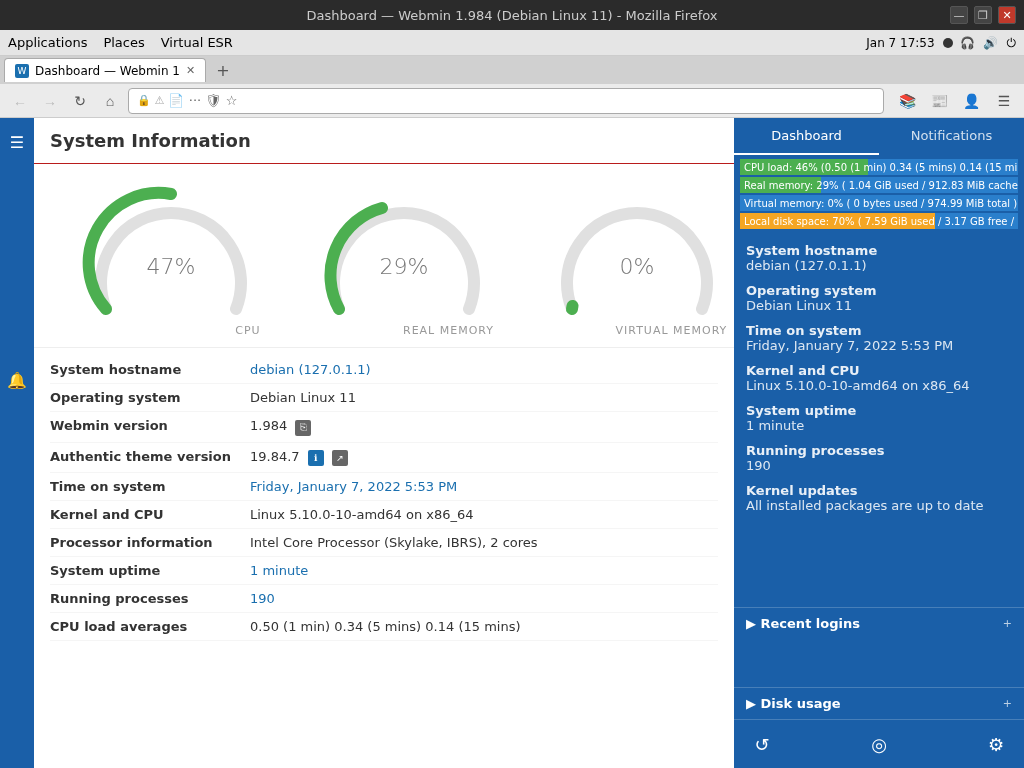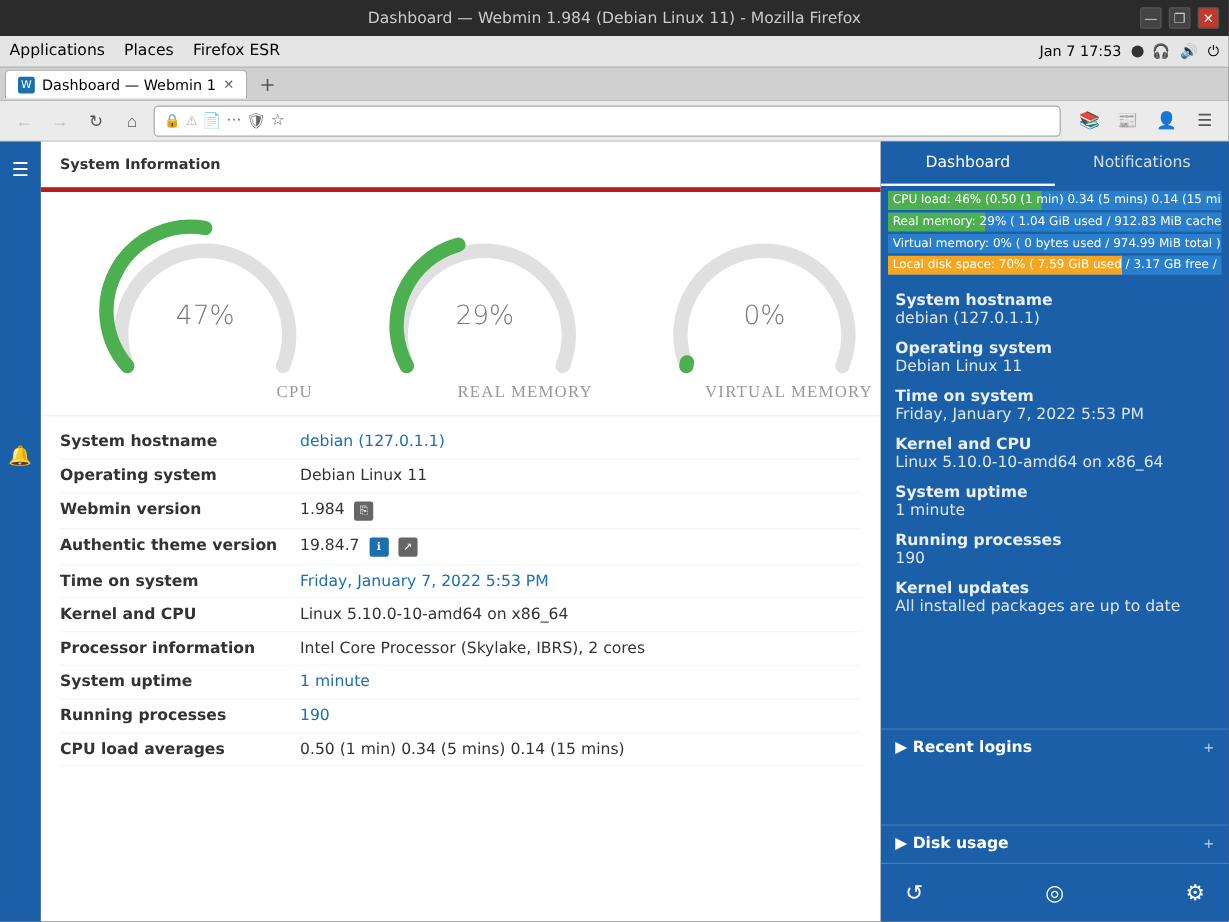--- a/index.html
+++ b/index.html
@@ -132,24 +132,24 @@
     .left-panel {
       flex: 1;
       background: white;
       overflow: hidden;
       display: flex;
       flex-direction: column;
     }
 
     .system-info-header {
       padding: 12px 16px;
-      font-size: 12px;
+      font-size: 18px;
       font-weight: bold;
       color: #333;
-      border-bottom: 4px solid #b91c1c;
+      border-bottom: 1px solid #b91c1c;
     }
 
     .gauges-area {
       display: flex;
       padding: 10px 0;
       justify-content: space-around;
       border-bottom: 1px solid #eee;
     }
 
     .gauge-container {
@@ -158,25 +158,24 @@
       align-items: flex-end;
       width: 220px;
     }
 
     .gauge-svg {
       width: 180px;
       height: 160px;
     }
 
     .gauge-label {
-      font-size: 14px;
+      font-size: 11px;
       color: #999;
       letter-spacing: 1px;
       margin-top: -10px;
-      font-family: Liberation Serif, serif;
     }
 
     
     .info-table {
       padding: 8px 16px;
       overflow-y: auto;
       flex: 1;
     }
 
     .info-row {
@@ -392,21 +391,21 @@
   <div class="title-bar-controls">
     <div class="title-bar-btn">—</div>
     <div class="title-bar-btn">❐</div>
     <div class="title-bar-btn" style="background:#c0392b; color:white;">✕</div>
   </div>
 </div>
 
 <div class="menu-bar">
   <span>Applications</span>
   <span>Places</span>
-  <span>Firefox ESR</span>
+  <span>Virtual ESR</span>
   <div class="time-area">
     <span>Jan 7  17:53</span>
     <div class="system-tray-icon"></div>
     <span>🎧</span>
     <span>🔊</span>
     <span>⏻</span>
   </div>
 </div>
 
 <div class="tab-bar">

